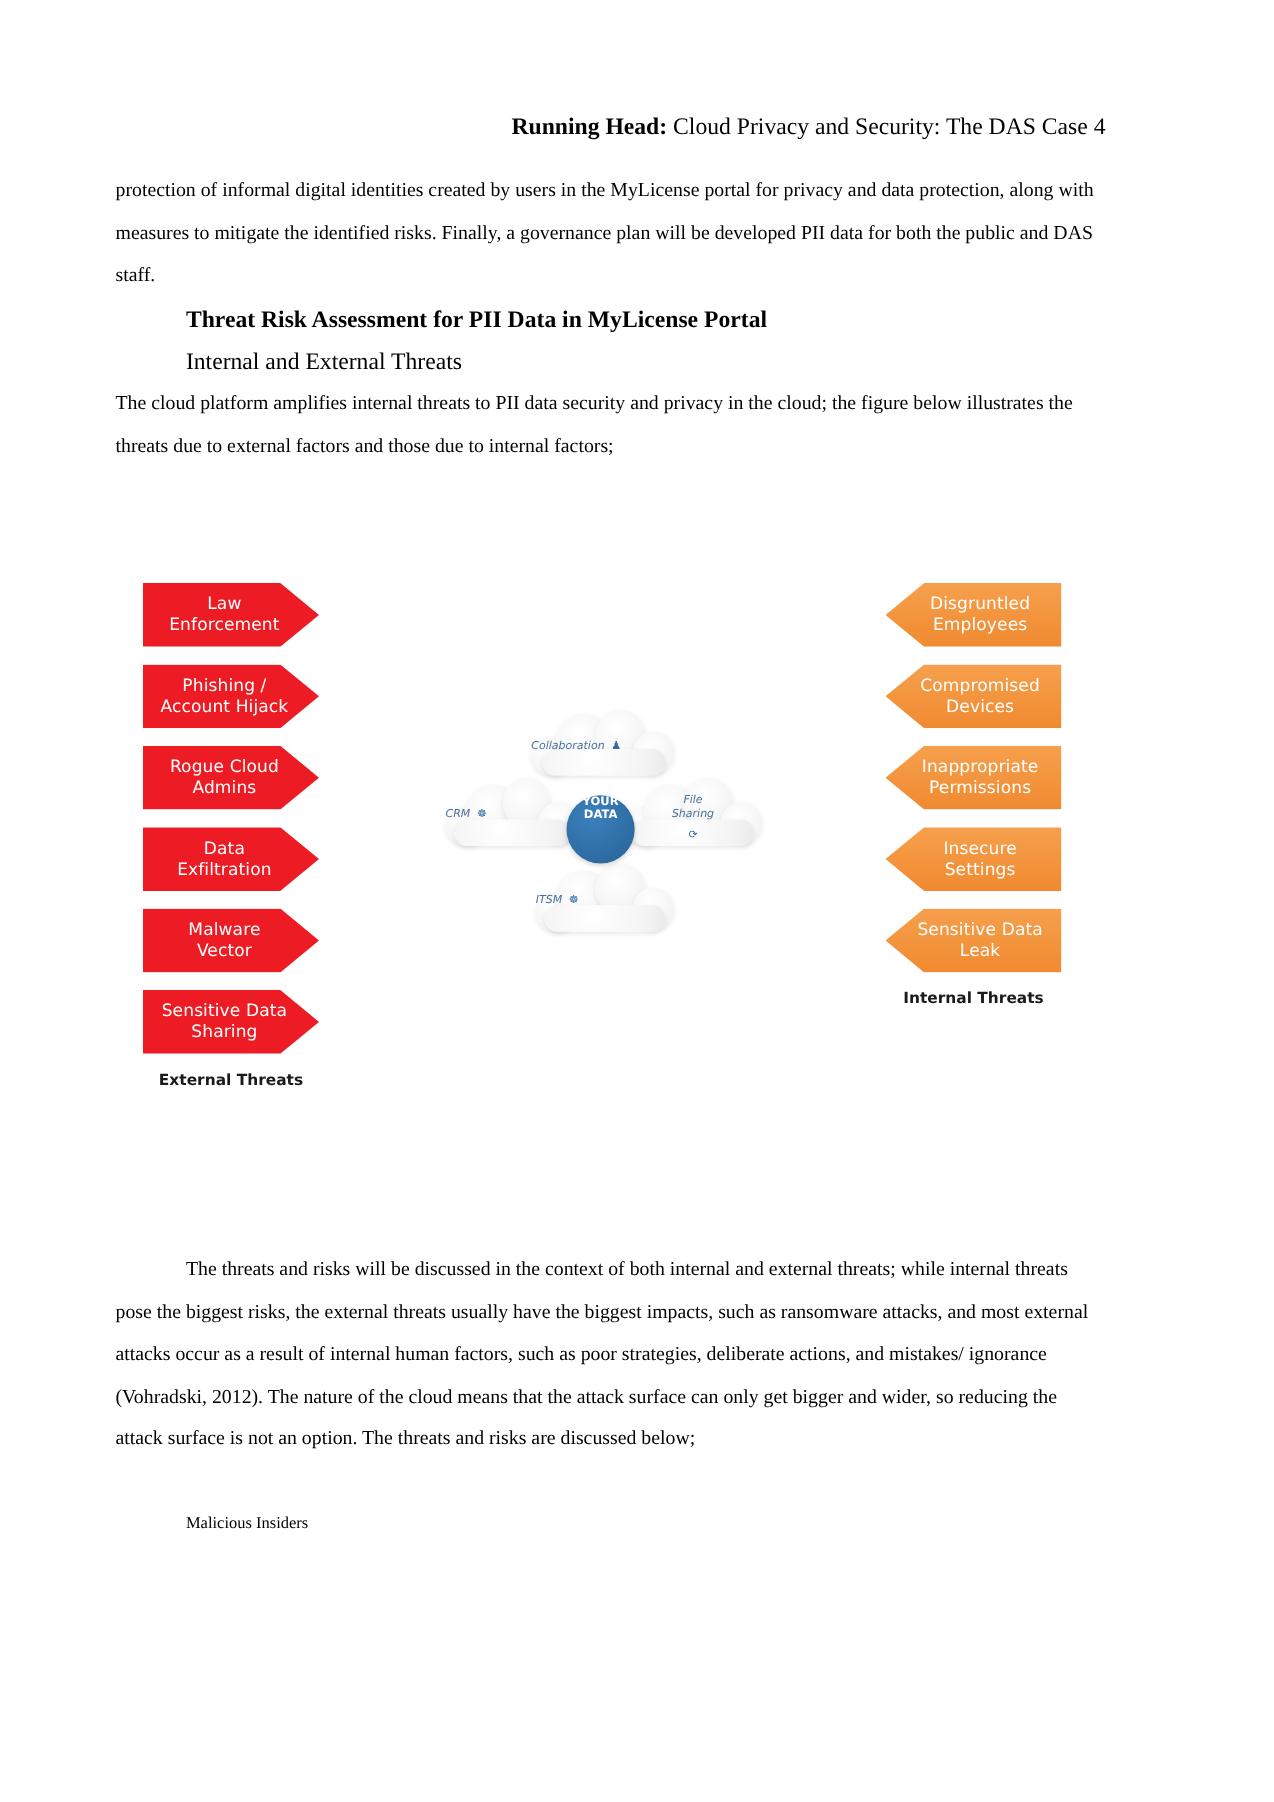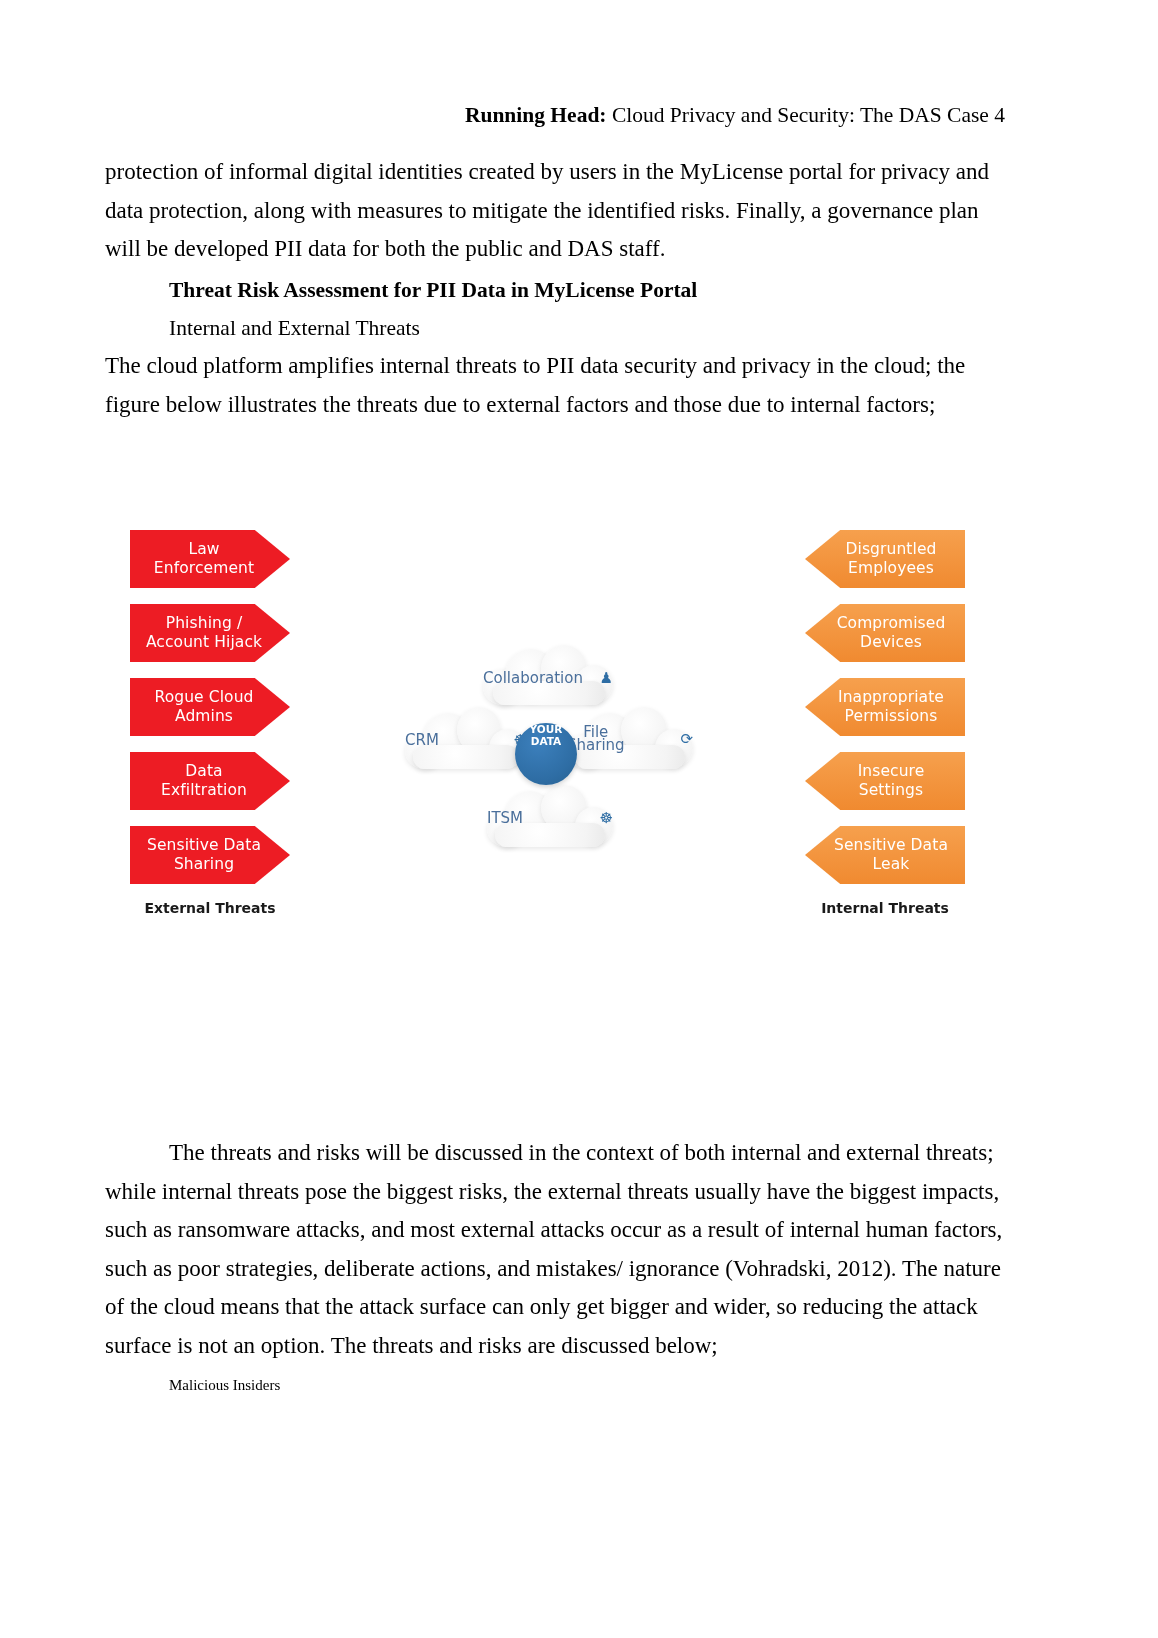--- a/index.html
+++ b/index.html
@@ -28,21 +28,21 @@
     line-height: 1.2;
     white-space: nowrap;
   }
   .running-head .rh-label { font-weight: bold; }
 
   
   .body-block {
     position: absolute;
     left: 105px;
     width: 900px;
-    font-size: 23px;
+    font-size: 18px;
     line-height: 38.5px;
     text-align: left;
   }
   .para-1 { top: 153px; }
   .heading-bold {
     position: absolute;
     left: 105px;
     top: 271px;
     width: 900px;
     font-size: 21.5px;
@@ -140,28 +140,29 @@
     position: absolute;
     left: 300px;
     top: 125px;
     width: 300px;
     height: 215px;
   }
   .cloud-body {
     position: absolute;
     display: flex;
     align-items: center;
-    justify-content: space-between;
+    justify-content: flex-start;
     gap: 6px;
     color: #4a6f9b;
     font-family: "DejaVu Sans", "Liberation Sans", sans-serif;
-    font-size: 15px;
+    font-size: 10px;
     line-height: 13px;
     text-align: center;
     z-index: 3;
+    font-style: italic;
   }
   .cloud-shape {
     position: absolute;
     z-index: 1;
   }
   .cloud-shape .puff {
     position: absolute;
     background: radial-gradient(circle at 40% 35%, #ffffff 0%, #f4f4f4 70%, #eaeaea 100%);
     border-radius: 50%;
     box-shadow: 0 2px 5px rgba(0,0,0,0.09);
@@ -238,20 +239,26 @@
         </div>
       </div>
       <div class="chev chev-ext">
         <div>
           <span>Data</span>
           <span>Exfiltration</span>
         </div>
       </div>
       <div class="chev chev-ext">
         <div>
+          <span>Malware</span>
+          <span>Vector</span>
+        </div>
+      </div>
+      <div class="chev chev-ext">
+        <div>
           <span>Sensitive Data</span>
           <span>Sharing</span>
         </div>
       </div>
       <div class="col-caption">External Threats</div>
     </div>
 
     <div class="threat-col col-right">
       <div class="chev chev-int">
         <div>
@@ -312,21 +319,21 @@
         <span class="mini-icon">☸</span>
       </div>
 
       <div class="cloud-shape" style="left:162px; top:62px; width:126px; height:62px;">
         <div class="puff" style="left:0px;  top:26px; width:40px; height:36px;"></div>
         <div class="puff" style="left:18px; top:6px;  width:50px; height:50px;"></div>
         <div class="puff" style="left:54px; top:0px;  width:46px; height:46px;"></div>
         <div class="puff" style="left:88px; top:22px; width:38px; height:38px;"></div>
         <div class="puff" style="left:8px;  top:38px; width:110px; height:24px; border-radius:12px;"></div>
       </div>
-      <div class="cloud-body" style="left:162px; top:76px; width:126px; height:36px; flex-direction:row;">
+      <div class="cloud-body" style="left:162px; top:76px; width:126px; height:36px; flex-direction:column;">
         <span style="display:block;">
           <span style="display:block;">File</span>
           <span style="display:block;">Sharing</span>
         </span>
         <span class="mini-icon">⟳</span>
       </div>
 
       <div class="cloud-shape" style="left:82px; top:140px; width:126px; height:62px;">
         <div class="puff" style="left:0px;  top:26px; width:40px; height:36px;"></div>
         <div class="puff" style="left:18px; top:6px;  width:50px; height:50px;"></div>

